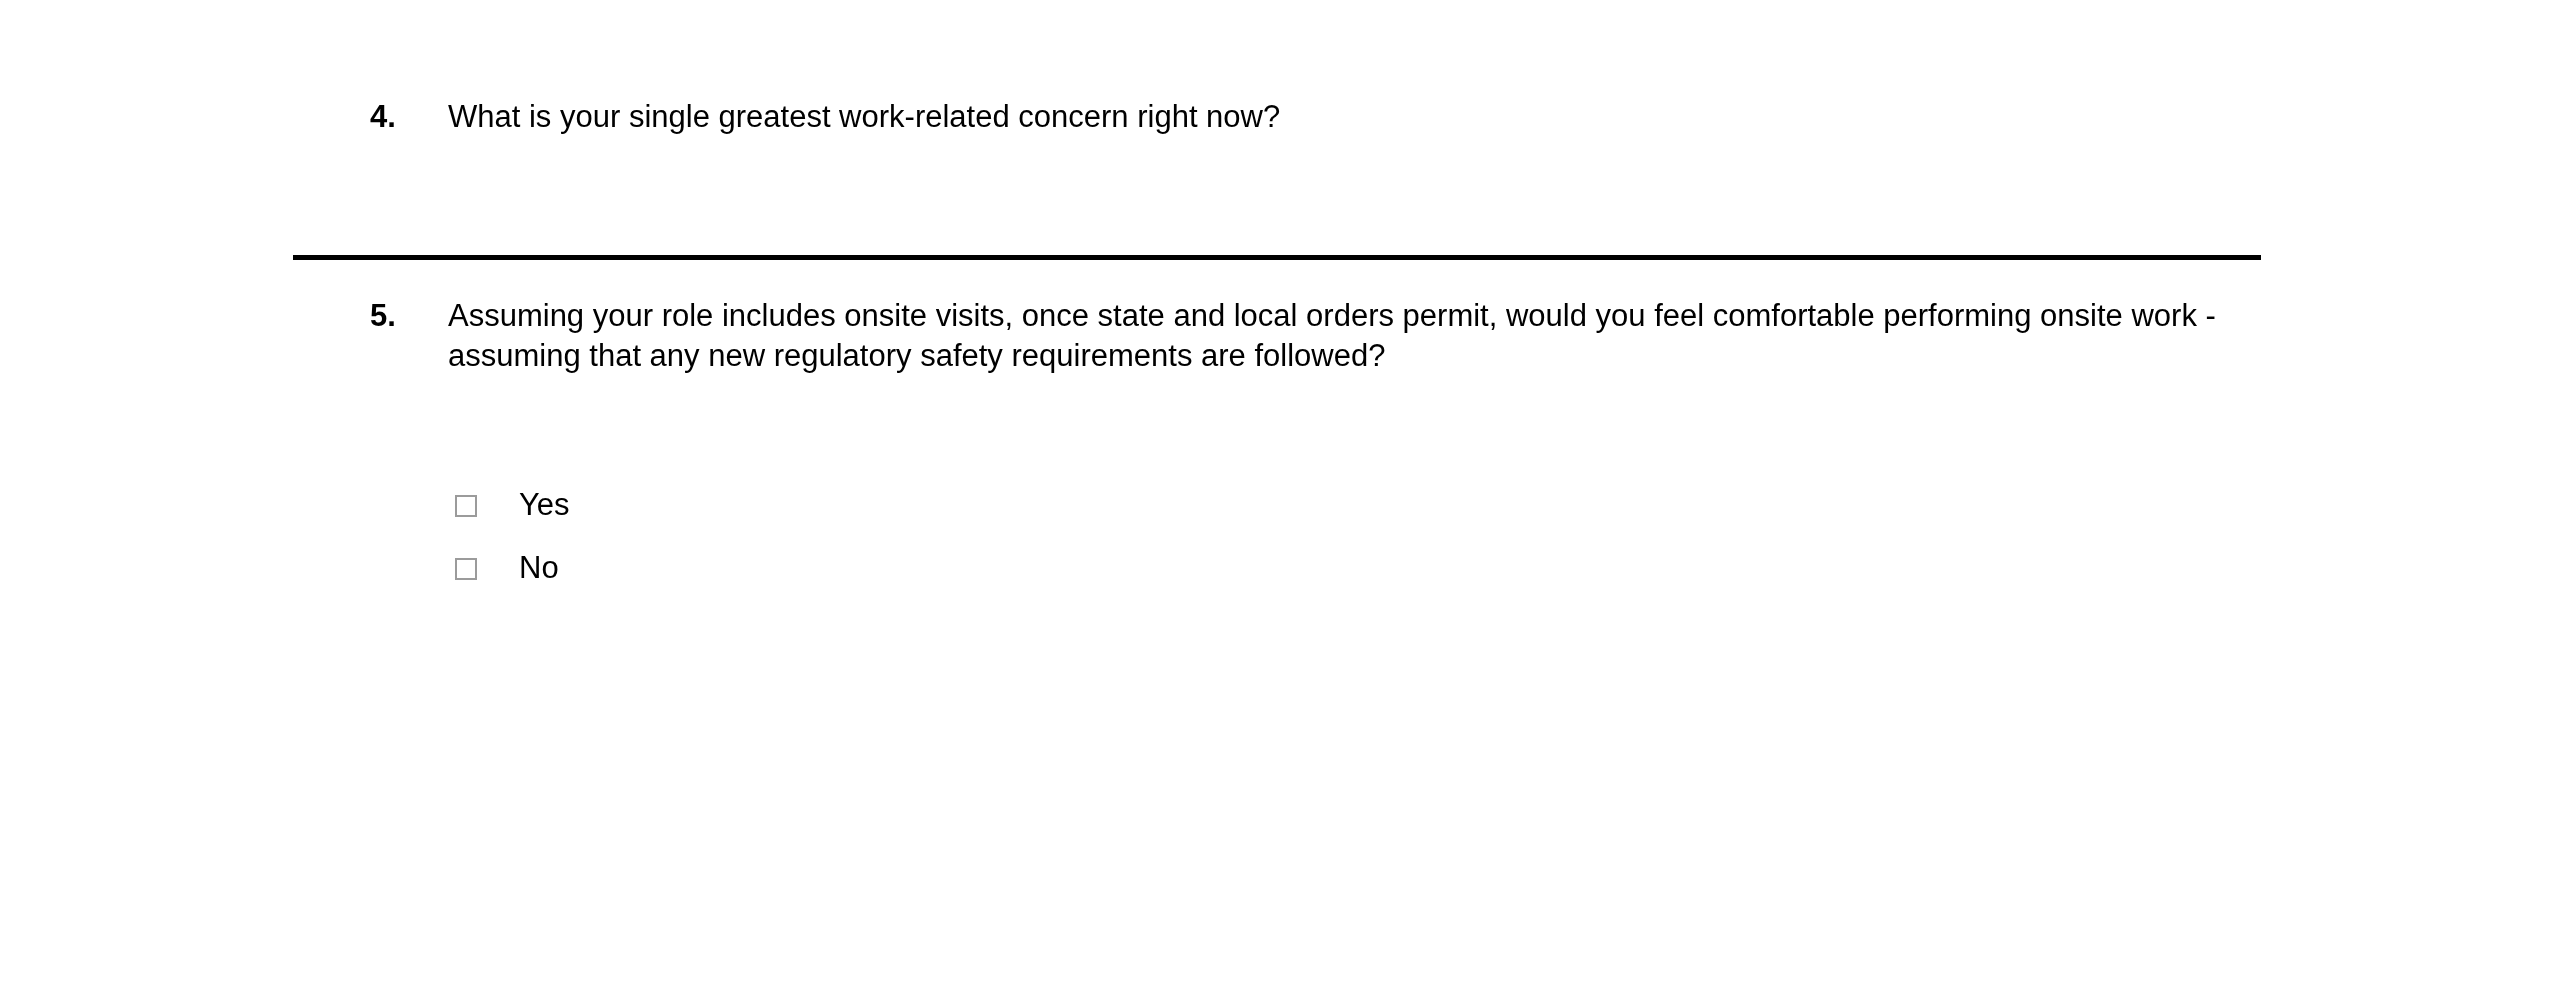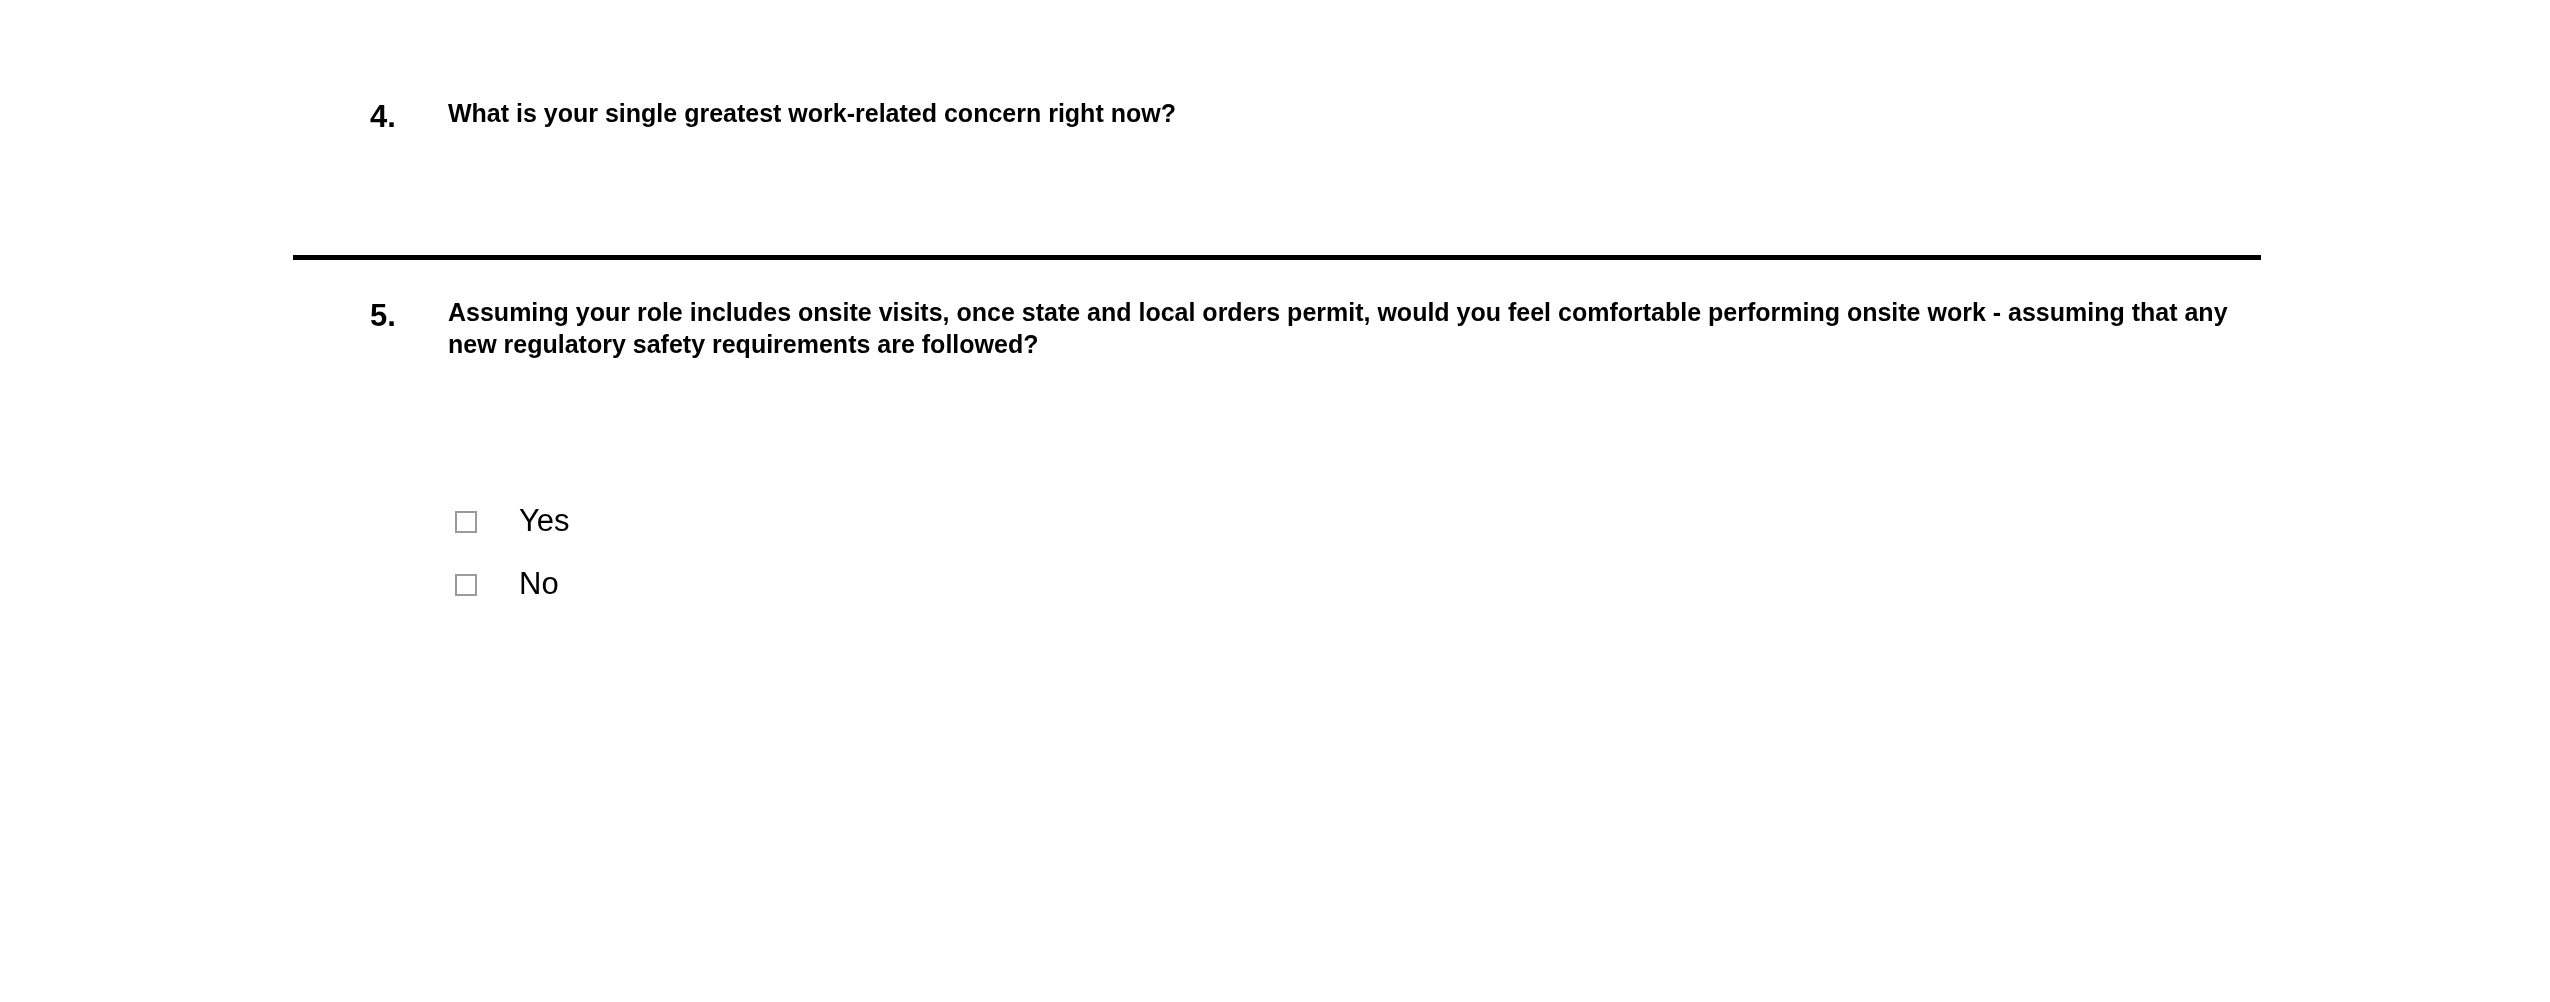--- a/index.html
+++ b/index.html
@@ -28,22 +28,22 @@
   }
   .q-number {
     font-weight: bold;
     font-size: 31px;
     line-height: 1.28;
     width: 78px;
     flex: 0 0 78px;
     text-align: left;
   }
   .q-text {
-    font-weight: bold;
-    font-size: 25px;
+    font-weight: normal;
+    font-size: 31px;
     line-height: 1.28;
   }
 
   #q4 {
     position: absolute;
     left: 370px;
     top: 97px;
     width: 1960px;
   }
 
@@ -63,21 +63,21 @@
     width: 1860px;
   }
   #q5 .q-text {
     max-width: 1790px;
   }
 
   
   .options {
     position: absolute;
     left: 455px;
-    top: 490px;
+    top: 474px;
   }
   .option {
     display: flex;
     align-items: center;
     height: 63px;
   }
   .checkbox {
     width: 22px;
     height: 22px;
     border: 2px solid #9b9b9b;

